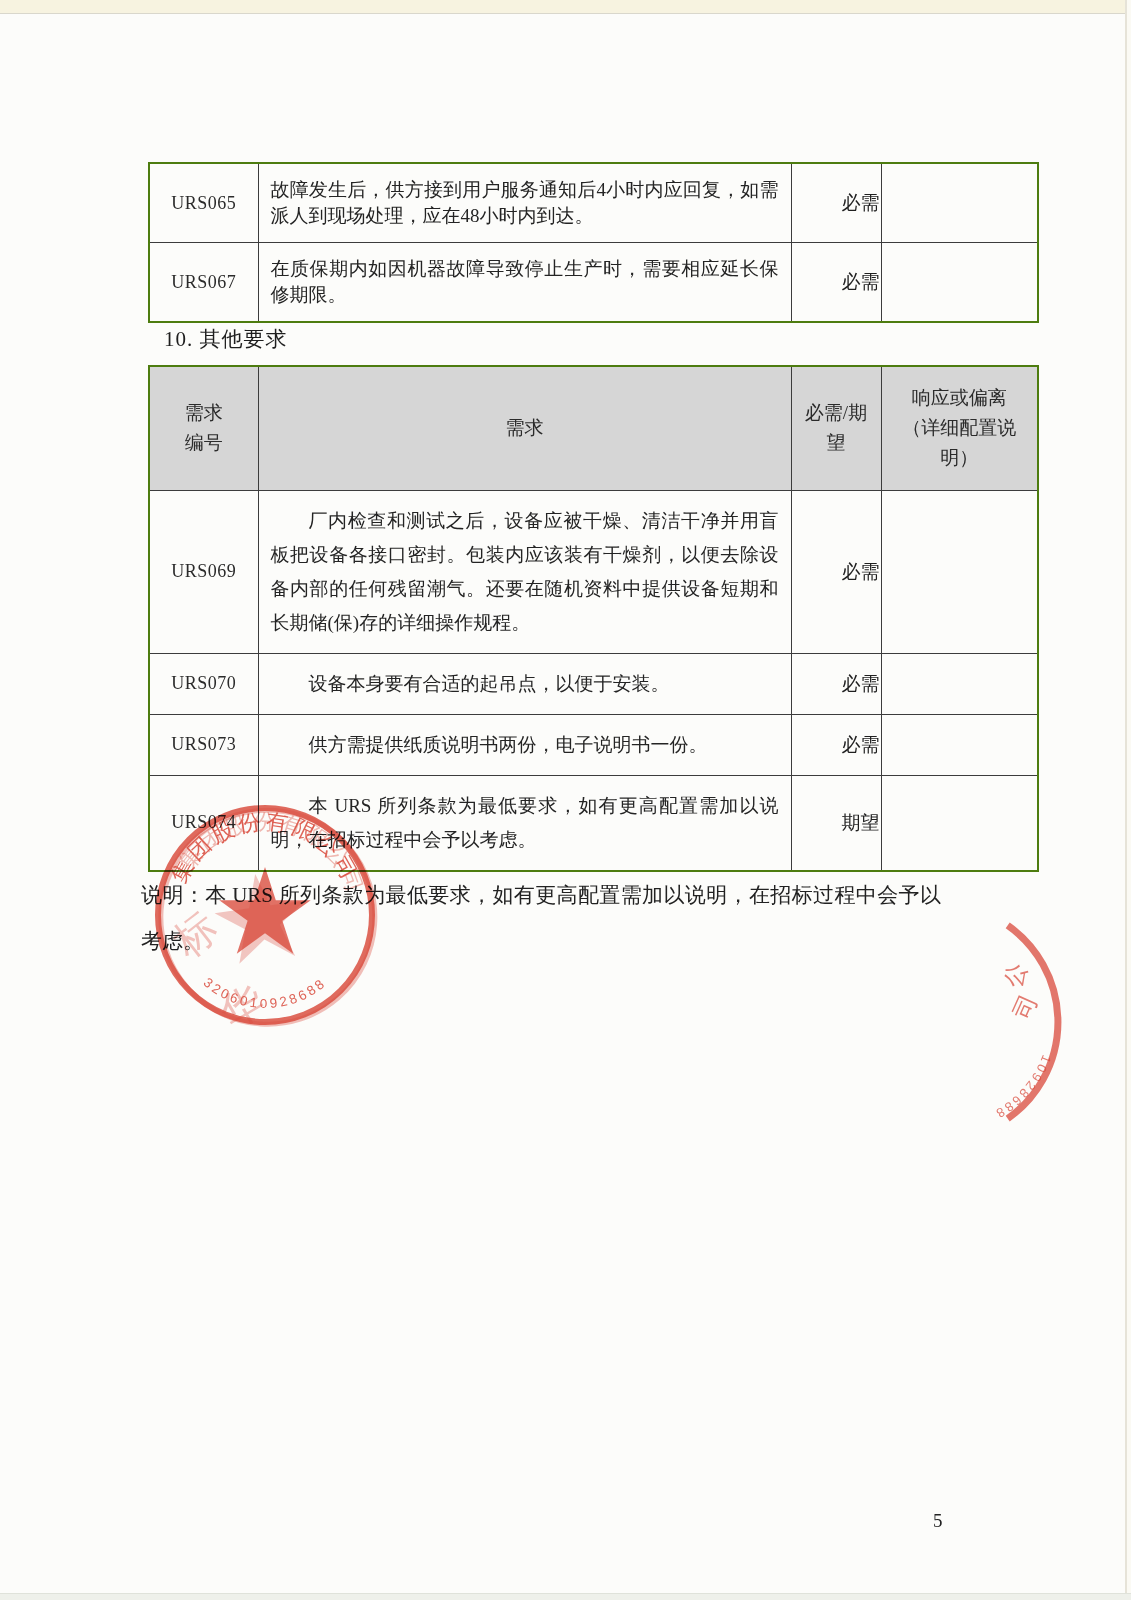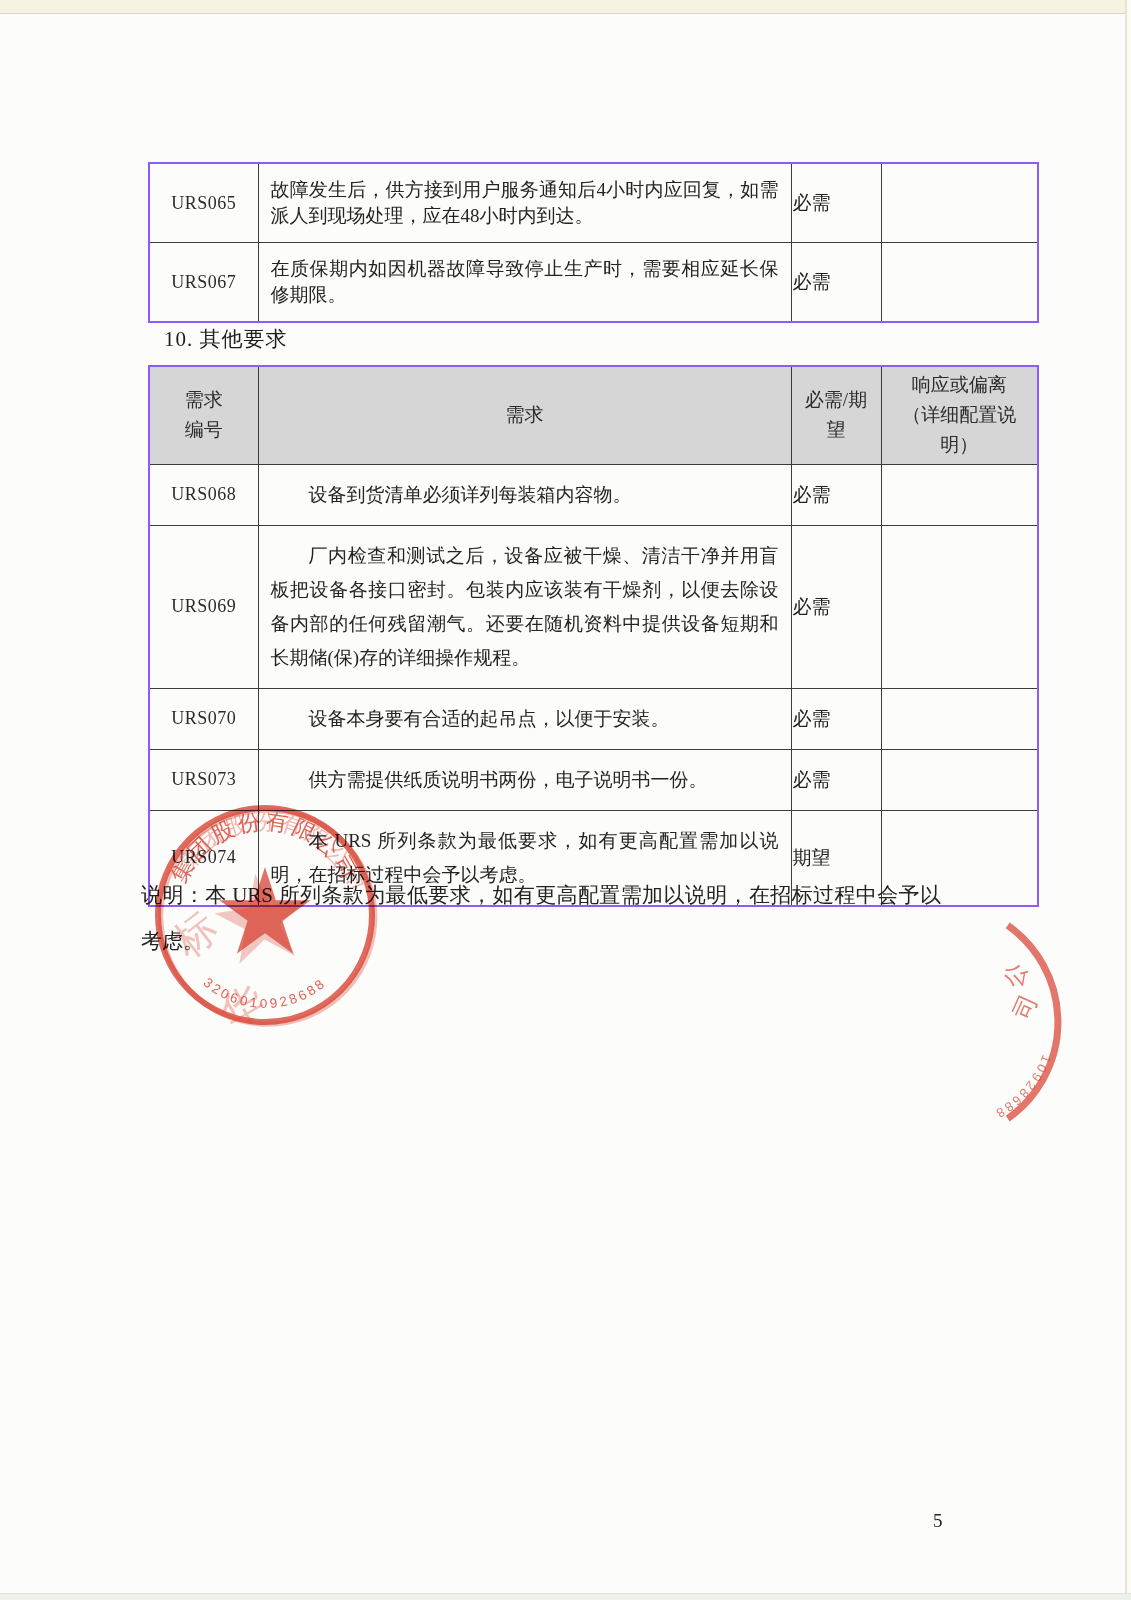--- a/index.html
+++ b/index.html
@@ -10,24 +10,24 @@
     color:#2e2e2e;
   }
   
   .edge-top{position:absolute;left:0;top:0;width:1131px;height:13px;background:#f7f3e0;border-bottom:1px solid #d9d7cc;}
   .edge-right{position:absolute;top:0;left:1125px;width:2px;height:1600px;background:#e6e3d8;}
   .edge-right-pale{position:absolute;top:0;left:1127px;width:4px;height:1600px;background:#fbfaf4;}
   .edge-bottom{position:absolute;left:0;top:1593px;width:1131px;height:7px;background:#eef0ea;border-top:1px solid #dfe2da;}
 
   table.t{position:absolute;border-collapse:collapse;table-layout:fixed;}
   .t td{border:1px solid #3c3c3c;vertical-align:middle;overflow:hidden;}
-  .t{border:2px solid #8b5cf6;}
+  .t{border:2px solid #4d7c0f;}
   .cid{text-align:center;font-size:18px;letter-spacing:.5px;color:#2b2b2b;}
   .creq{padding:13px 12px;font-size:19px;text-align:justify;line-height:26px;color:#242424;}
-  .cneed{text-align:left;font-size:19px;color:#1f1f1f;}
+  .cneed{text-align:right;font-size:19px;color:#1f1f1f;}
   .cresp{}
   #t2 .creq{text-indent:2em;line-height:34px;}
   #t2 td.hd{
     background:#d6d6d6;text-align:center;font-size:19px;line-height:30px;
     white-space:pre-line;color:#2b2b2b;vertical-align:middle;
   }
   .section-heading{
     position:absolute;left:164px;top:325px;font-size:21px;color:#1e1e1e;letter-spacing:1px;
   }
   .note{
@@ -71,35 +71,29 @@
 <div class="section-heading">10. 其他要求</div>
 
 <table class="t" id="t2" style="left:148px;top:365px;width:889px;">
   <colgroup>
       <col style="width:109px">
       <col style="width:533px">
       <col style="width:90px">
       <col style="width:157px">
     </colgroup>
   <tbody>
-  <tr style="height:98px">
+  <tr style="height:124px">
     <td class="hd">需求
 编号</td>
     <td class="hd">需求</td>
     <td class="hd">必需/期
 望</td>
     <td class="hd">响应或偏离
 （详细配置说
 明）</td>
-  </tr>
-  <tr style="height:57px">
-    <td class="cid">URS068</td>
-    <td class="creq">设备到货清单必须详列每装箱内容物。</td>
-    <td class="cneed">必需</td>
-    <td class="cresp"></td>
   </tr>
   <tr style="height:143px">
     <td class="cid">URS069</td>
     <td class="creq">厂内检查和测试之后，设备应被干燥、清洁干净并用盲板把设备各接口密封。包装内应该装有干燥剂，以便去除设备内部的任何残留潮气。还要在随机资料中提供设备短期和长期储(保)存的详细操作规程。</td>
     <td class="cneed">必需</td>
     <td class="cresp"></td>
   </tr>
   <tr style="height:37px">
     <td class="cid">URS070</td>
     <td class="creq">设备本身要有合适的起吊点，以便于安装。</td>

